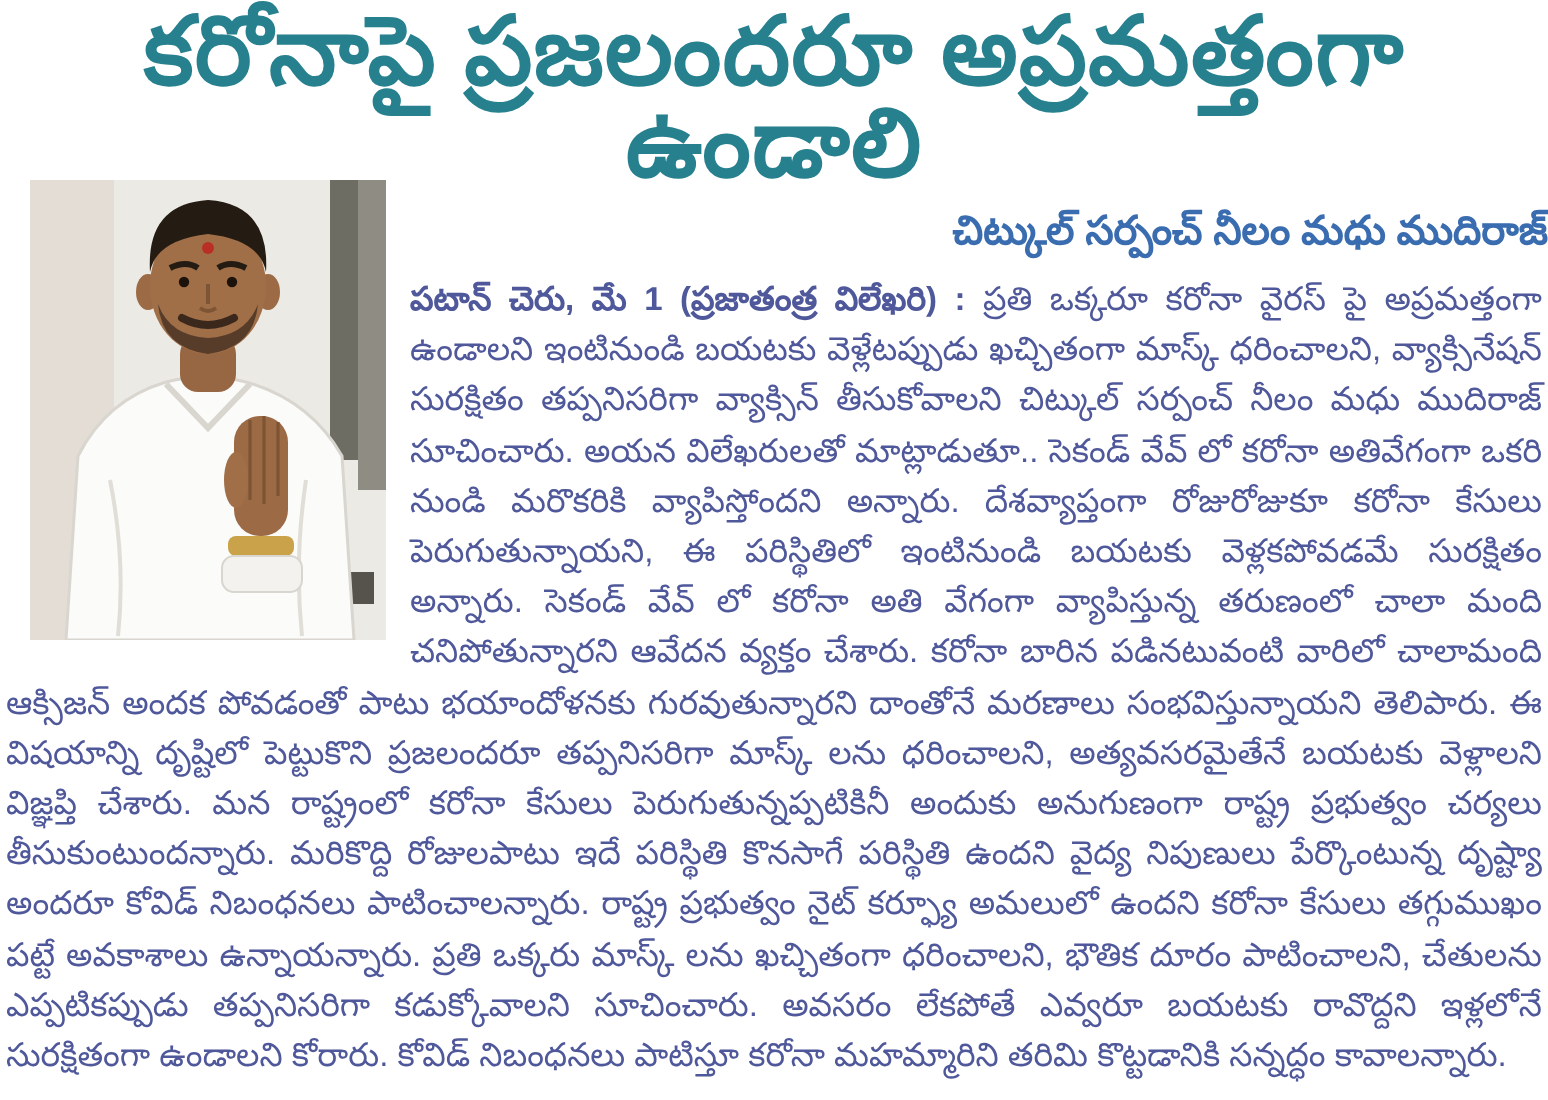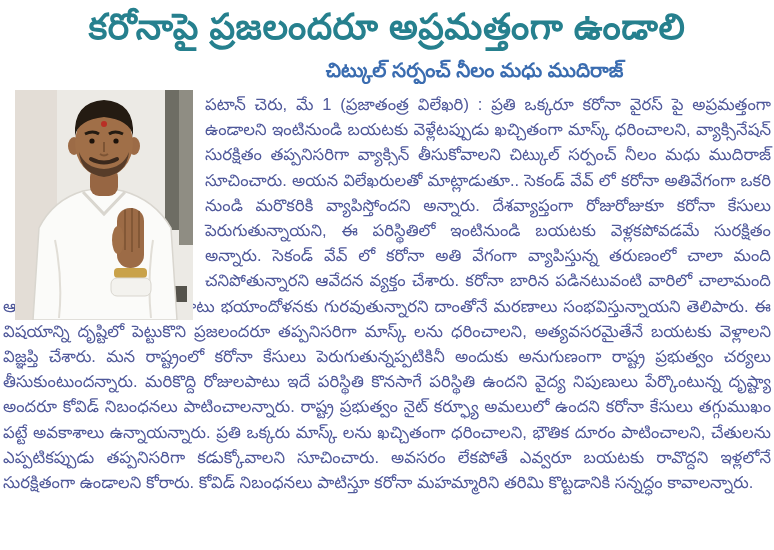--- a/index.html
+++ b/index.html
@@ -14,37 +14,37 @@
     position:relative;
     width:774px;height:550px;
     margin:0 auto;
     background:var(--background);
     overflow:hidden;
     font-family:"Liberation Sans", sans-serif;
   }
   .headline{
     margin:0;padding-top:4px;
     text-align:center;
-    font-size:36px;line-height:46px;
+    font-size:48px;line-height:46px;
     font-weight:bold;
     letter-spacing:0.5px;
     color:var(--headline);
   }
   .subheadline{
     margin-top:5px;
     padding-left:175px;
     text-align:center;
     font-size:23px;line-height:30px;
     font-weight:bold;
     color:var(--subheadline);
   }
   .byline{
     margin-top:7px;
     padding-left:175px;
-    text-align:center;
+    text-align:right;
     font-size:20px;line-height:26px;
     font-weight:bold;
     color:var(--byline);
   }
   .photo{
     position:absolute;
     left:15px;top:90px;
     width:178px;height:230px;
     background:#eceae5;
     overflow:hidden;
@@ -57,21 +57,21 @@
     float:left;
     width:202px;height:192px;
   }
   .body-text{
     margin:0;
     font-size:16.5px;
     line-height:25.2px;
     text-align:justify;
     color:var(--body-text);
   }
-  .dateline{font-weight:normal;}
+  .dateline{font-weight:bold;}
 </style>
 </head>
 <body>
 
 <div class="page">
 
   <h1 class="headline">కరోనాపై ప్రజలందరూ అప్రమత్తంగా ఉండాలి</h1>
 
 
   <div class="byline">చిట్కుల్ సర్పంచ్ నీలం మధు ముదిరాజ్</div>

